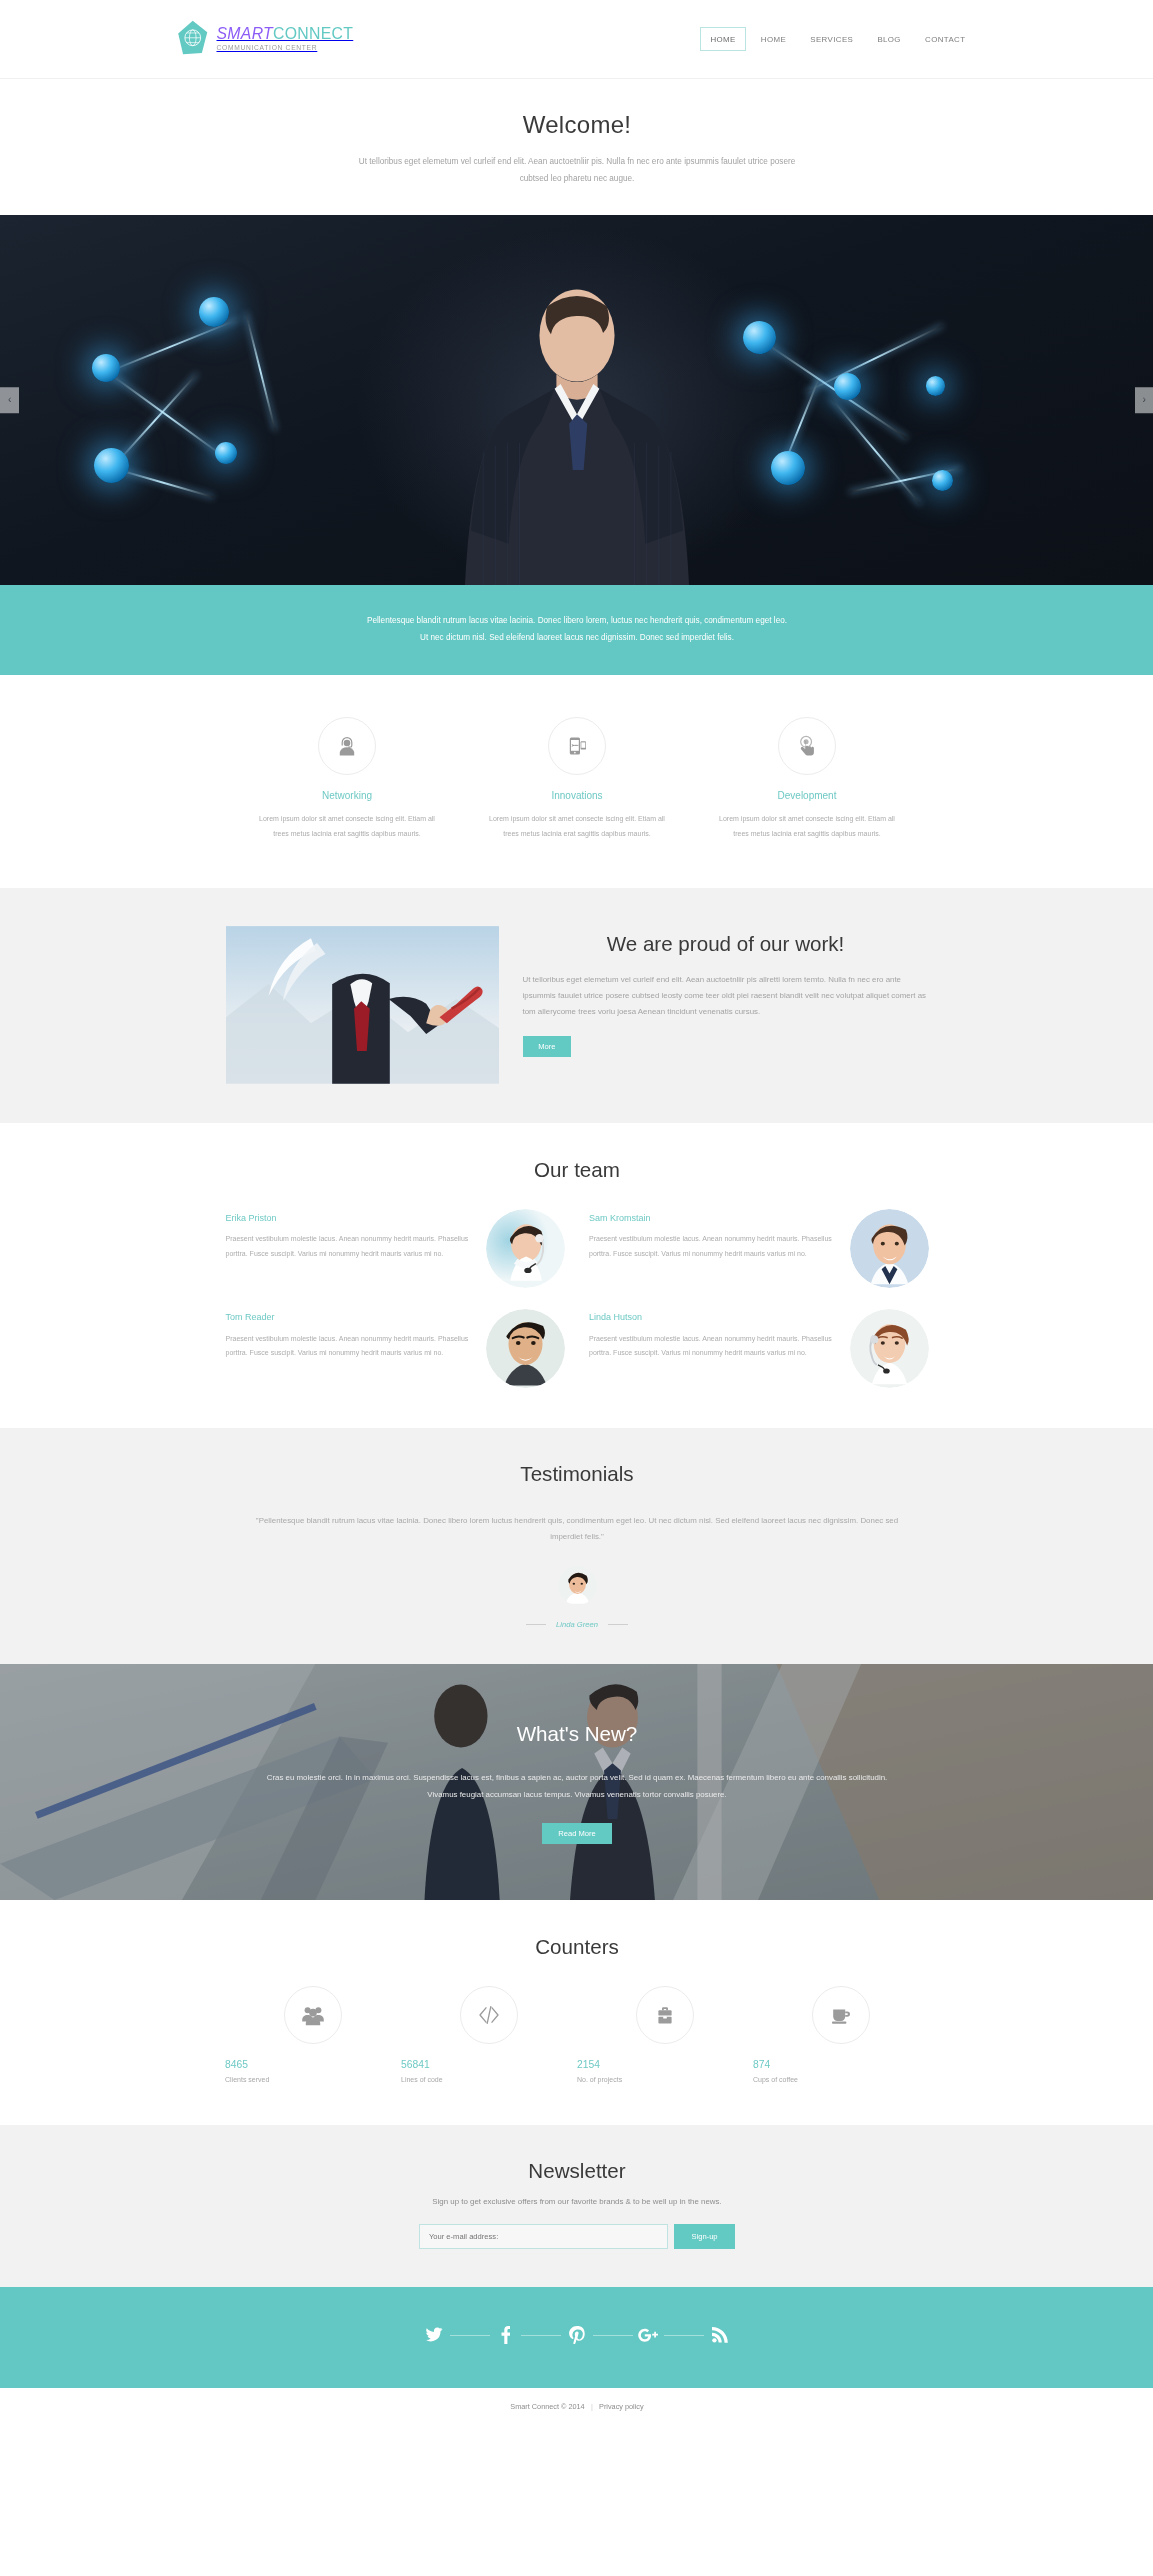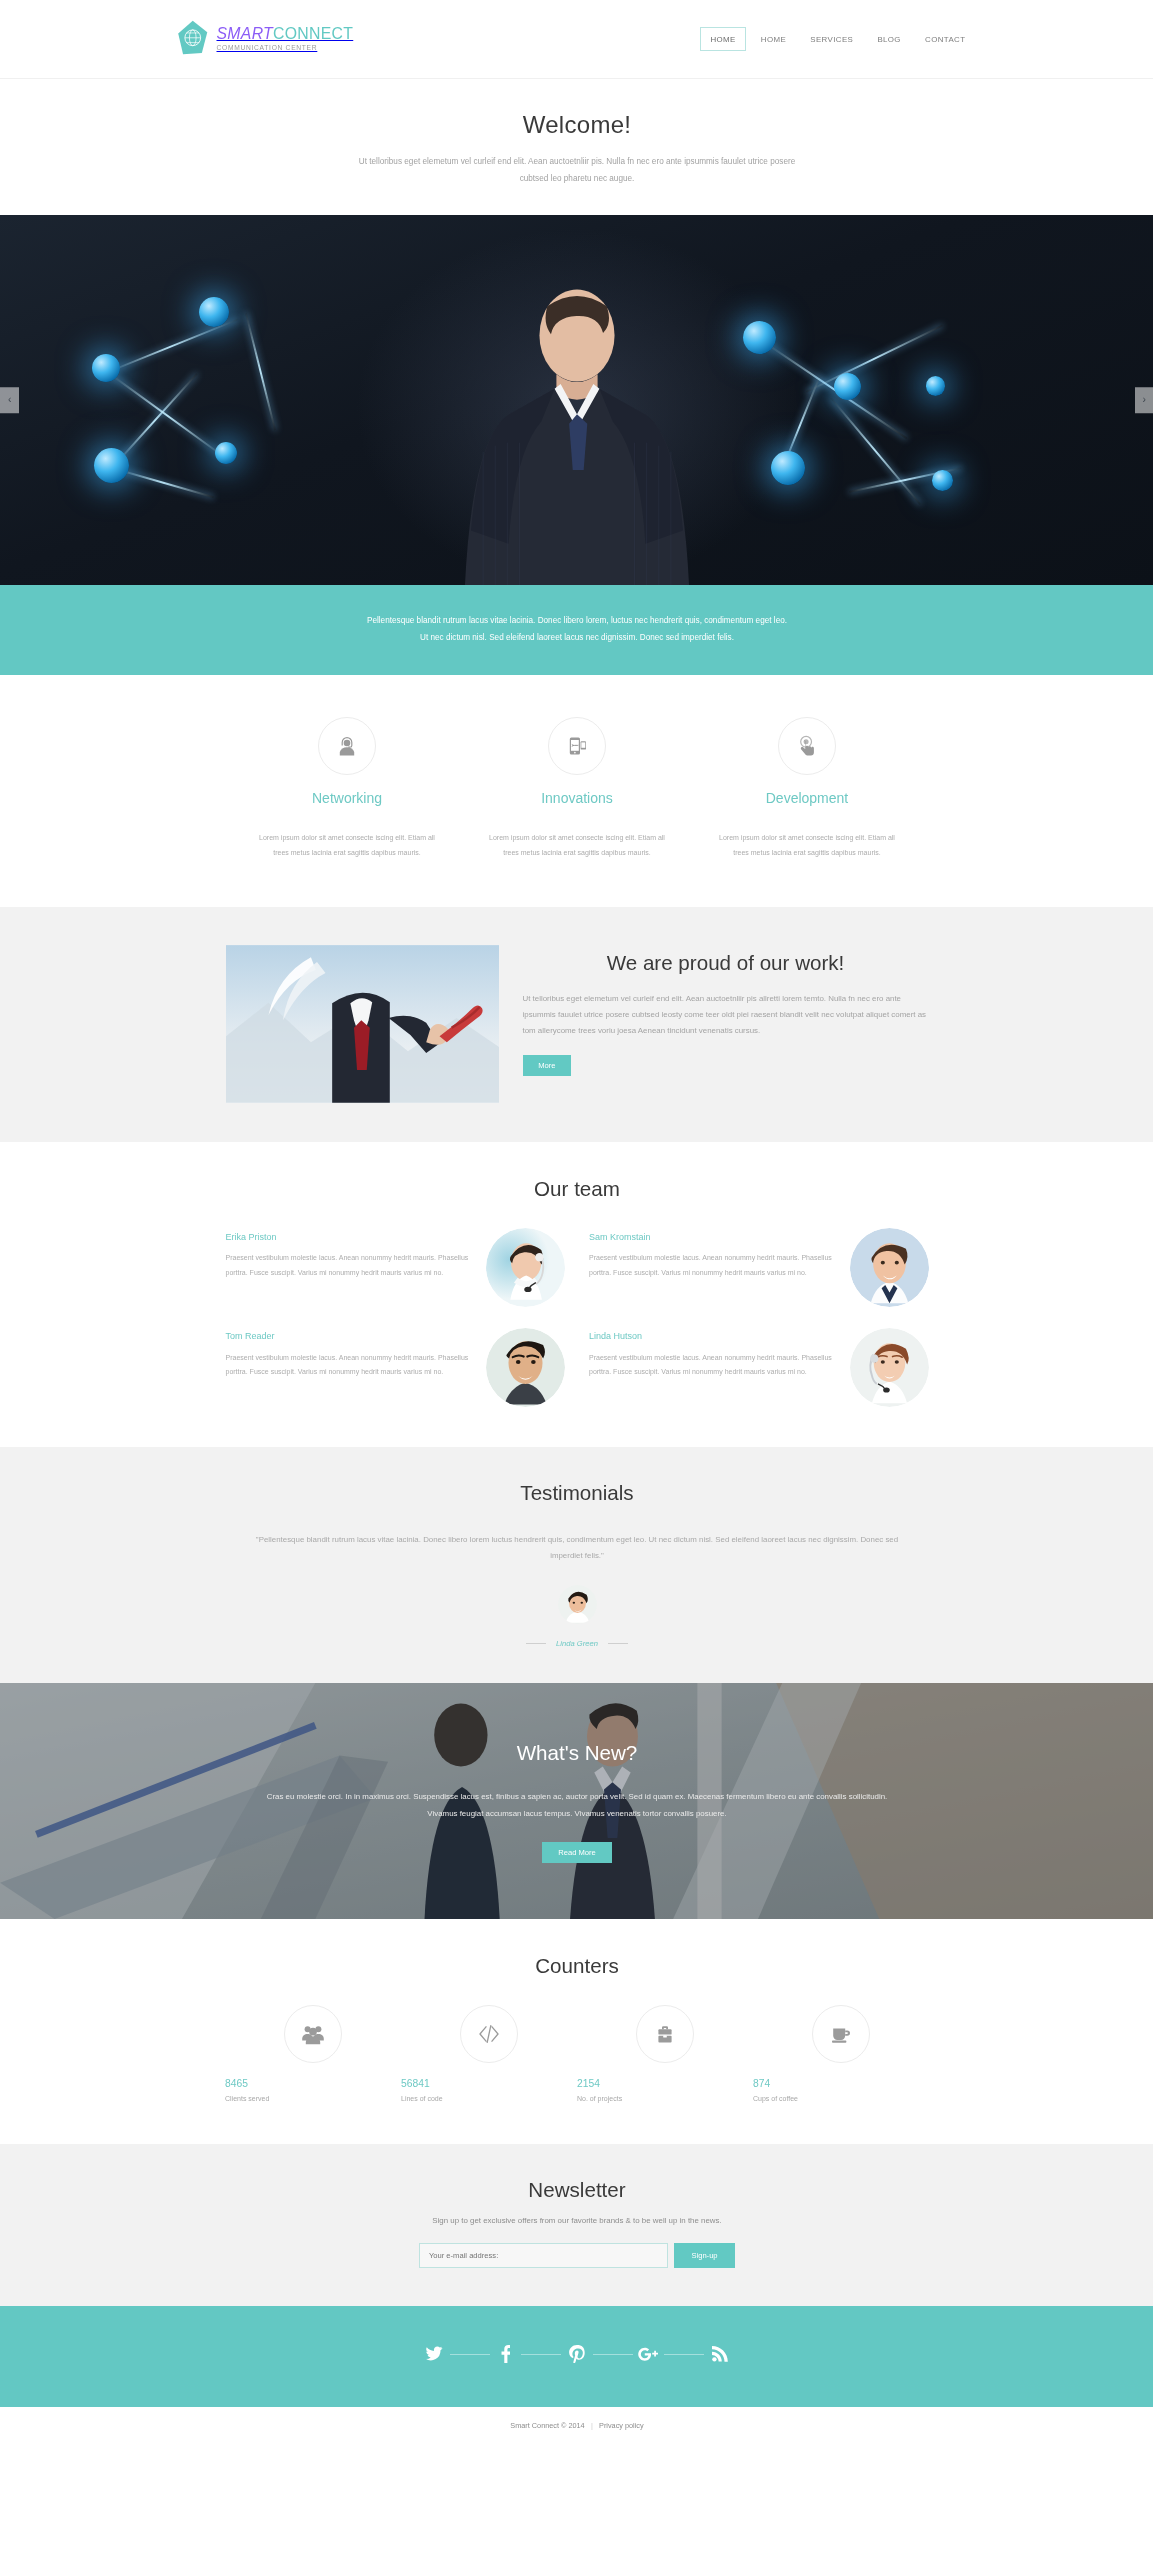--- a/index.html
+++ b/index.html
@@ -87,21 +87,21 @@
   .services { background: #fff; padding: 42px 0 47px; }
   .services-row { display: flex; justify-content: center; gap: 0; }
   .service { width: 230px; text-align: center; padding: 0 20.6px; }
   .svc-circle {
     width: 58px; height: 58px; border-radius: 50%;
     border: 0.6px solid #ececec;
     margin: 0 auto 15.8px;
     display: flex; align-items: center; justify-content: center;
   }
   .svc-circle svg { fill: #9a9a9a; }
-  .svc-title { color: #6ec9c4; font-size: 14px; margin-bottom: 25px; font-weight: 400; }
+  .svc-title { color: #6ec9c4; font-size: 10px; margin-bottom: 11px; font-weight: 400; }
   .svc-desc { font-size: 7px; line-height: 2.05; color: #acacac; }
 
   
   .proud { background: #f2f2f2; padding: 38px 0 39px; }
   .proud-inner { display: flex; gap: 24px; width: 703px; margin: 0 auto; align-items: flex-start; }
   .proud-img { width: 273px; height: 158px; flex: none; position: relative; overflow: hidden; }
   .proud-body { padding-top: 6px; }
   .proud-body h2 { font-size: 20.6px; font-weight: 300; color: #3a3a3a; text-align: center; margin-bottom: 15.8px; }
   .proud-body p { font-size: 7.9px; line-height: 2.05; color: #a4a4a4; }
   .btn-teal {

